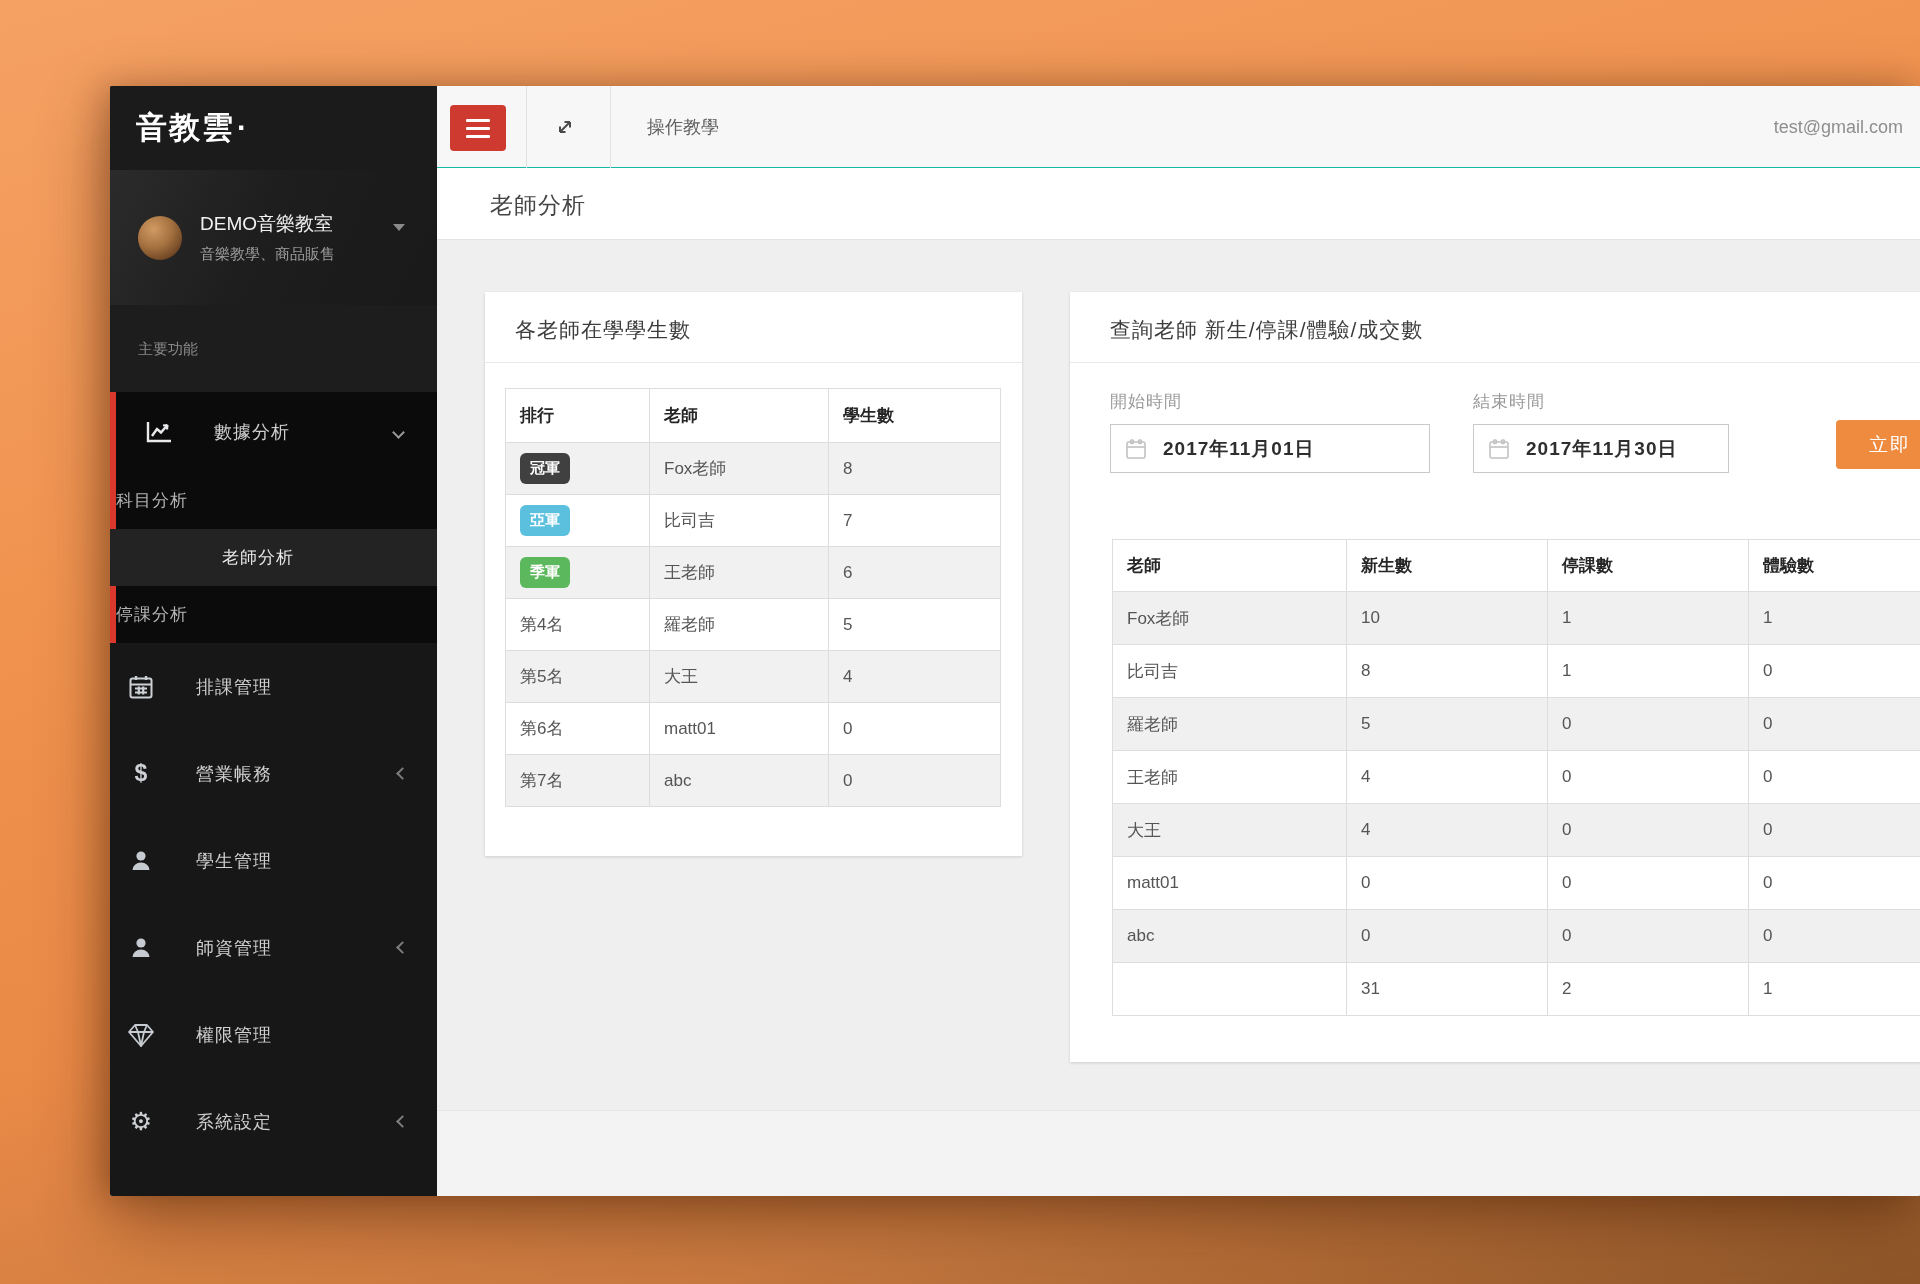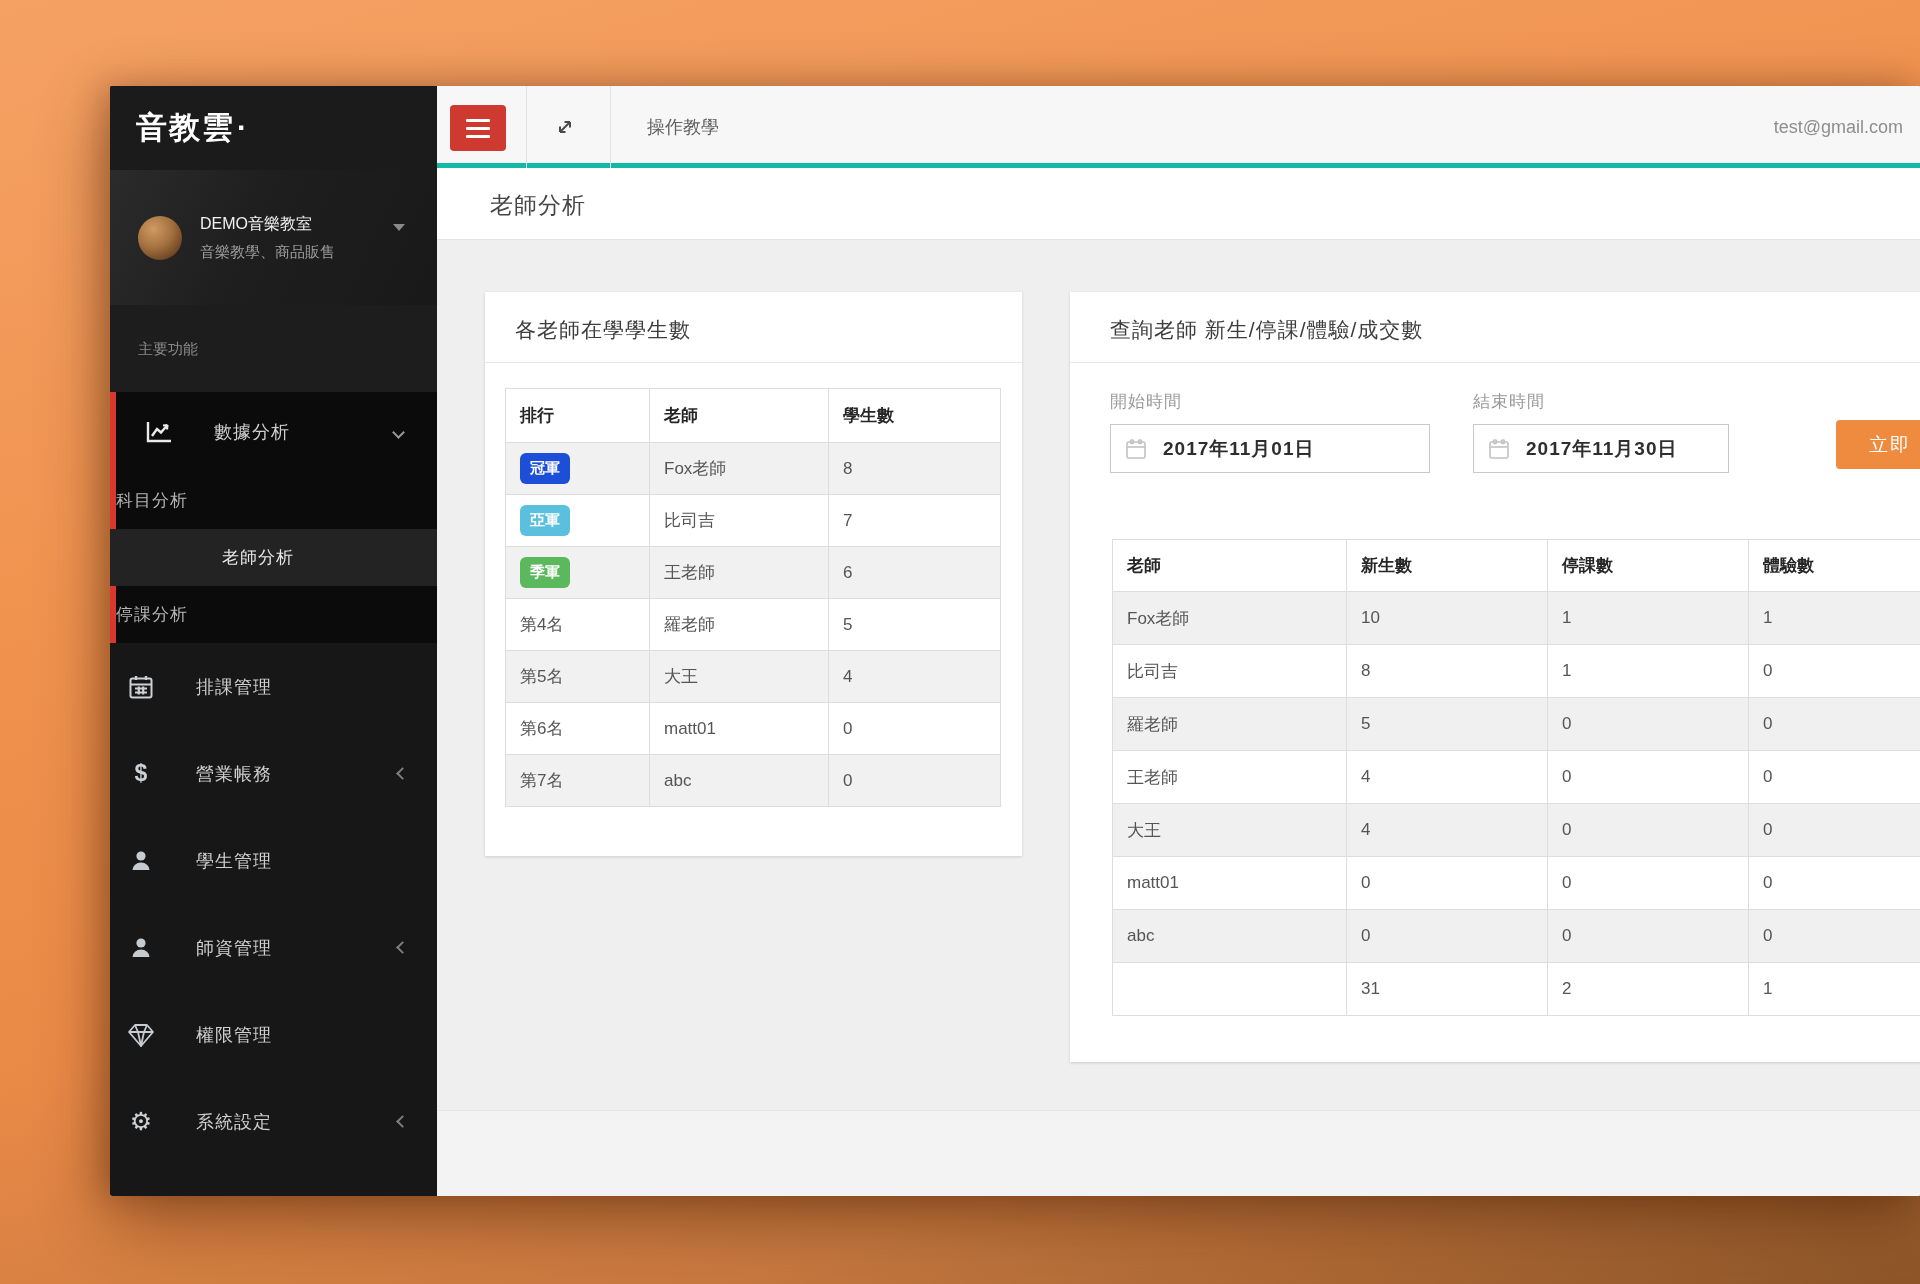--- a/index.html
+++ b/index.html
@@ -21,21 +21,21 @@
   .logo-dot { color:#fff; font-size:30px; font-weight:bold; vertical-align:14px; margin-left:2px; }
   .profile {
     height:135px; display:flex; align-items:center; padding-left:28px; position:relative;
     background:linear-gradient(115deg,#2b2b2b 0%,#1e1e1e 45%,#191919 100%);
   }
   .avatar {
     width:44px; height:44px; border-radius:50%; flex:0 0 44px;
     background:radial-gradient(circle at 35% 30%,#d09a62 0%,#a3703f 45%,#6d4423 78%,#402611 100%);
   }
   .profile-text { margin-left:18px; }
-  .profile-name { color:#f2f2f2; font-size:16px; margin-bottom:8px; }
+  .profile-name { color:#f2f2f2; font-size:19px; margin-bottom:8px; }
   .profile-sub { color:#9c9c9c; font-size:15px; }
   .profile-caret {
     position:absolute; right:32px; top:54px; width:0; height:0;
     border-left:6px solid transparent; border-right:6px solid transparent; border-top:7px solid #8a8a8a;
   }
   .section-label { height:87px; line-height:87px; padding-left:28px; color:#8a8a8a; font-size:15px; background:#1d1d1d; }
   .menu-group { background:#0b0b0b; border-left:6px solid #da382d; }
   .menu-item { height:87px; display:flex; align-items:center; padding-left:16px; position:relative; cursor:pointer; }
   .menu-group .menu-item { padding-left:28px; height:80px; }
   .menu-icon { width:30px; display:flex; justify-content:center; align-items:center; margin-right:40px; color:#cdd1d5; }
@@ -43,21 +43,21 @@
   .sub-item { height:57px; display:flex; align-items:center; cursor:pointer; }
   .sub-label { font-size:17px; color:#b4b4b4; letter-spacing:1px; }
   .sub-item.active { background:#232323; margin-left:-6px; padding-left:112px; }
   .sub-item.active .sub-label { color:#e8e8e8; }
   .chev-down { width:9px; height:9px; border-right:2px solid #9a9a9a; border-bottom:2px solid #9a9a9a; transform:rotate(45deg); position:absolute; right:34px; top:36px; }
   .chev-left { width:9px; height:9px; border-right:2px solid #7d7d7d; border-bottom:2px solid #7d7d7d; transform:rotate(135deg); position:absolute; right:30px; }
   .dollar-glyph { font-size:23px; font-weight:bold; color:#cdd1d5; }
   .gear-glyph { font-size:25px; color:#cdd1d5; }
   
   .main { position:absolute; left:327px; top:0; width:1483px; height:1110px; background:#efefef; }
-  .topbar { position:absolute; left:0; top:0; width:100%; height:82px; background:#f7f7f7; border-bottom:5px solid #14b8a6; }
+  .topbar { position:absolute; left:0; top:0; width:100%; height:82px; background:#f7f7f7; border-bottom:1px solid #14b8a6; }
   .hamburger-btn {
     position:absolute; left:13px; top:19px; width:56px; height:46px; background:#ce3a30; border:none;
     border-radius:4px; display:flex; flex-direction:column; justify-content:center; align-items:center; gap:5px; cursor:pointer;
   }
   .hamburger-btn span { display:block; width:24px; height:3px; background:#fff; border-radius:1px; }
   .tb-divider { position:absolute; top:0; width:1px; height:82px; background:#e2e2e2; }
   .expand-btn { position:absolute; left:103px; top:24px; width:50px; height:34px; background:none; border:none; display:flex; align-items:center; justify-content:center; cursor:pointer; }
   .help-link { position:absolute; left:210px; top:0; height:82px; line-height:82px; font-size:18px; color:#5f5f5f; cursor:pointer; }
   .topbar-email { position:absolute; right:17px; top:0; height:60px; line-height:82px; font-size:18px; color:#8e8e8e; cursor:pointer; }
   .titlebar { position:absolute; left:0; top:82px; width:100%; height:72px; background:#fff; border-bottom:1px solid #e3e3e3; }
@@ -70,21 +70,21 @@
   
   .card-rank { left:48px; top:52px; width:537px; height:564px; }
   table { border-collapse:collapse; table-layout:fixed;border-radius:28px; }
   .rank-table { position:absolute; left:20px; top:96px; width:496px; }
   td,th { border:1px solid #ddd; font-size:17px; color:#555; text-align:left; padding:0 14px; font-weight:normal; }
   th { color:#262626; font-weight:bold; }
   .rank-table th { height:54px; }
   .rank-table td { height:52px; }
   .rank-table tr.striped td { background:#f1f1f1; }
   .badge { display:inline-block; color:#fff; font-size:15px; font-weight:bold; padding:6px 10px; border-radius:6px; }
-  .badge-gold { background:#1d4ed8; }
+  .badge-gold { background:#404040; }
   .badge-blue { background:#5bc0de; }
   .badge-green { background:#5cb85c; }
   
   .card-query { left:633px; top:52px; width:862px; height:770px; }
   .card-query .card-title { left:40px; }
   .field-label { position:absolute; top:98px; font-size:17px; color:#9a9a9a; letter-spacing:1px; }
   .date-input {
     position:absolute; top:132px; height:49px; background:#fff; border:1px solid #c9c9c9;
     display:flex; align-items:center; padding-left:14px; cursor:pointer;
   }

